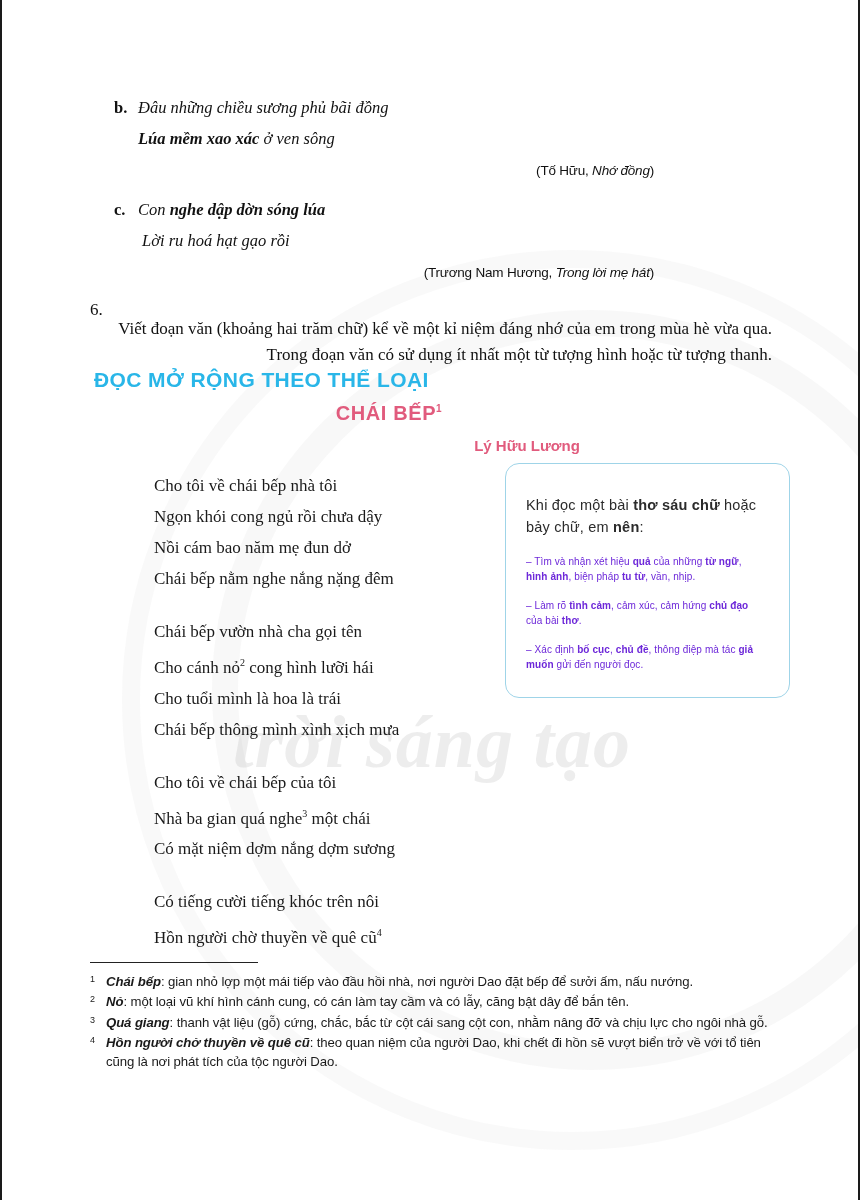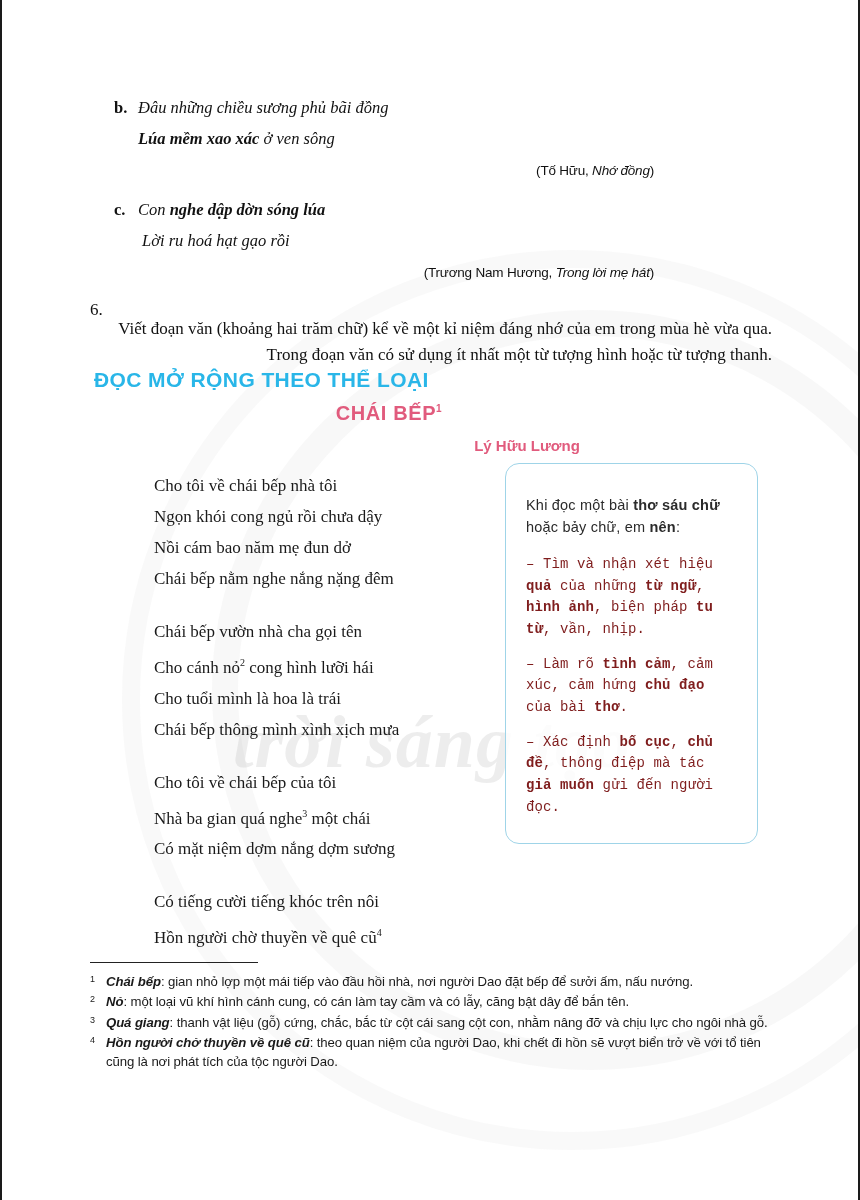--- a/index.html
+++ b/index.html
@@ -156,40 +156,40 @@
     color: #1a1a1a;
     white-space: nowrap;
   }
   .poem-line sup { font-size: 10px; vertical-align: super; }
 
   
   .info-box {
     position: absolute;
     left: 503px;
     top: 463px;
-    width: 253px;
+    width: 285px;
     padding: 30px 29px 24px 20px;
     border: 1.6px solid #9fd4e8;
     border-radius: 14px;
     background: rgba(255,255,255,0.82);
   }
   .info-head {
     font-family: "Liberation Sans", sans-serif;
     font-size: 14.5px;
     line-height: 1.55;
     color: #2b2b2b;
     letter-spacing: 0.2px;
     margin-bottom: 15px;
   }
   .info-head b { font-weight: bold; }
   .info-item {
-    font-family: Liberation Mono, monospace;
-    font-size: 14px;
+    font-family: Liberation Sans, sans-serif;
+    font-size: 10px;
     line-height: 1.55;
-    color: #7f1d1d;
+    color: #6d28d9;
     letter-spacing: 0.1px;
     margin-bottom: 13px;
   }
   .info-item:last-child { margin-bottom: 0; margin-top: 8px; }
   .info-item b { font-weight: bold; }
 
   
   .footnotes {
     position: absolute;
     left: 88px;

